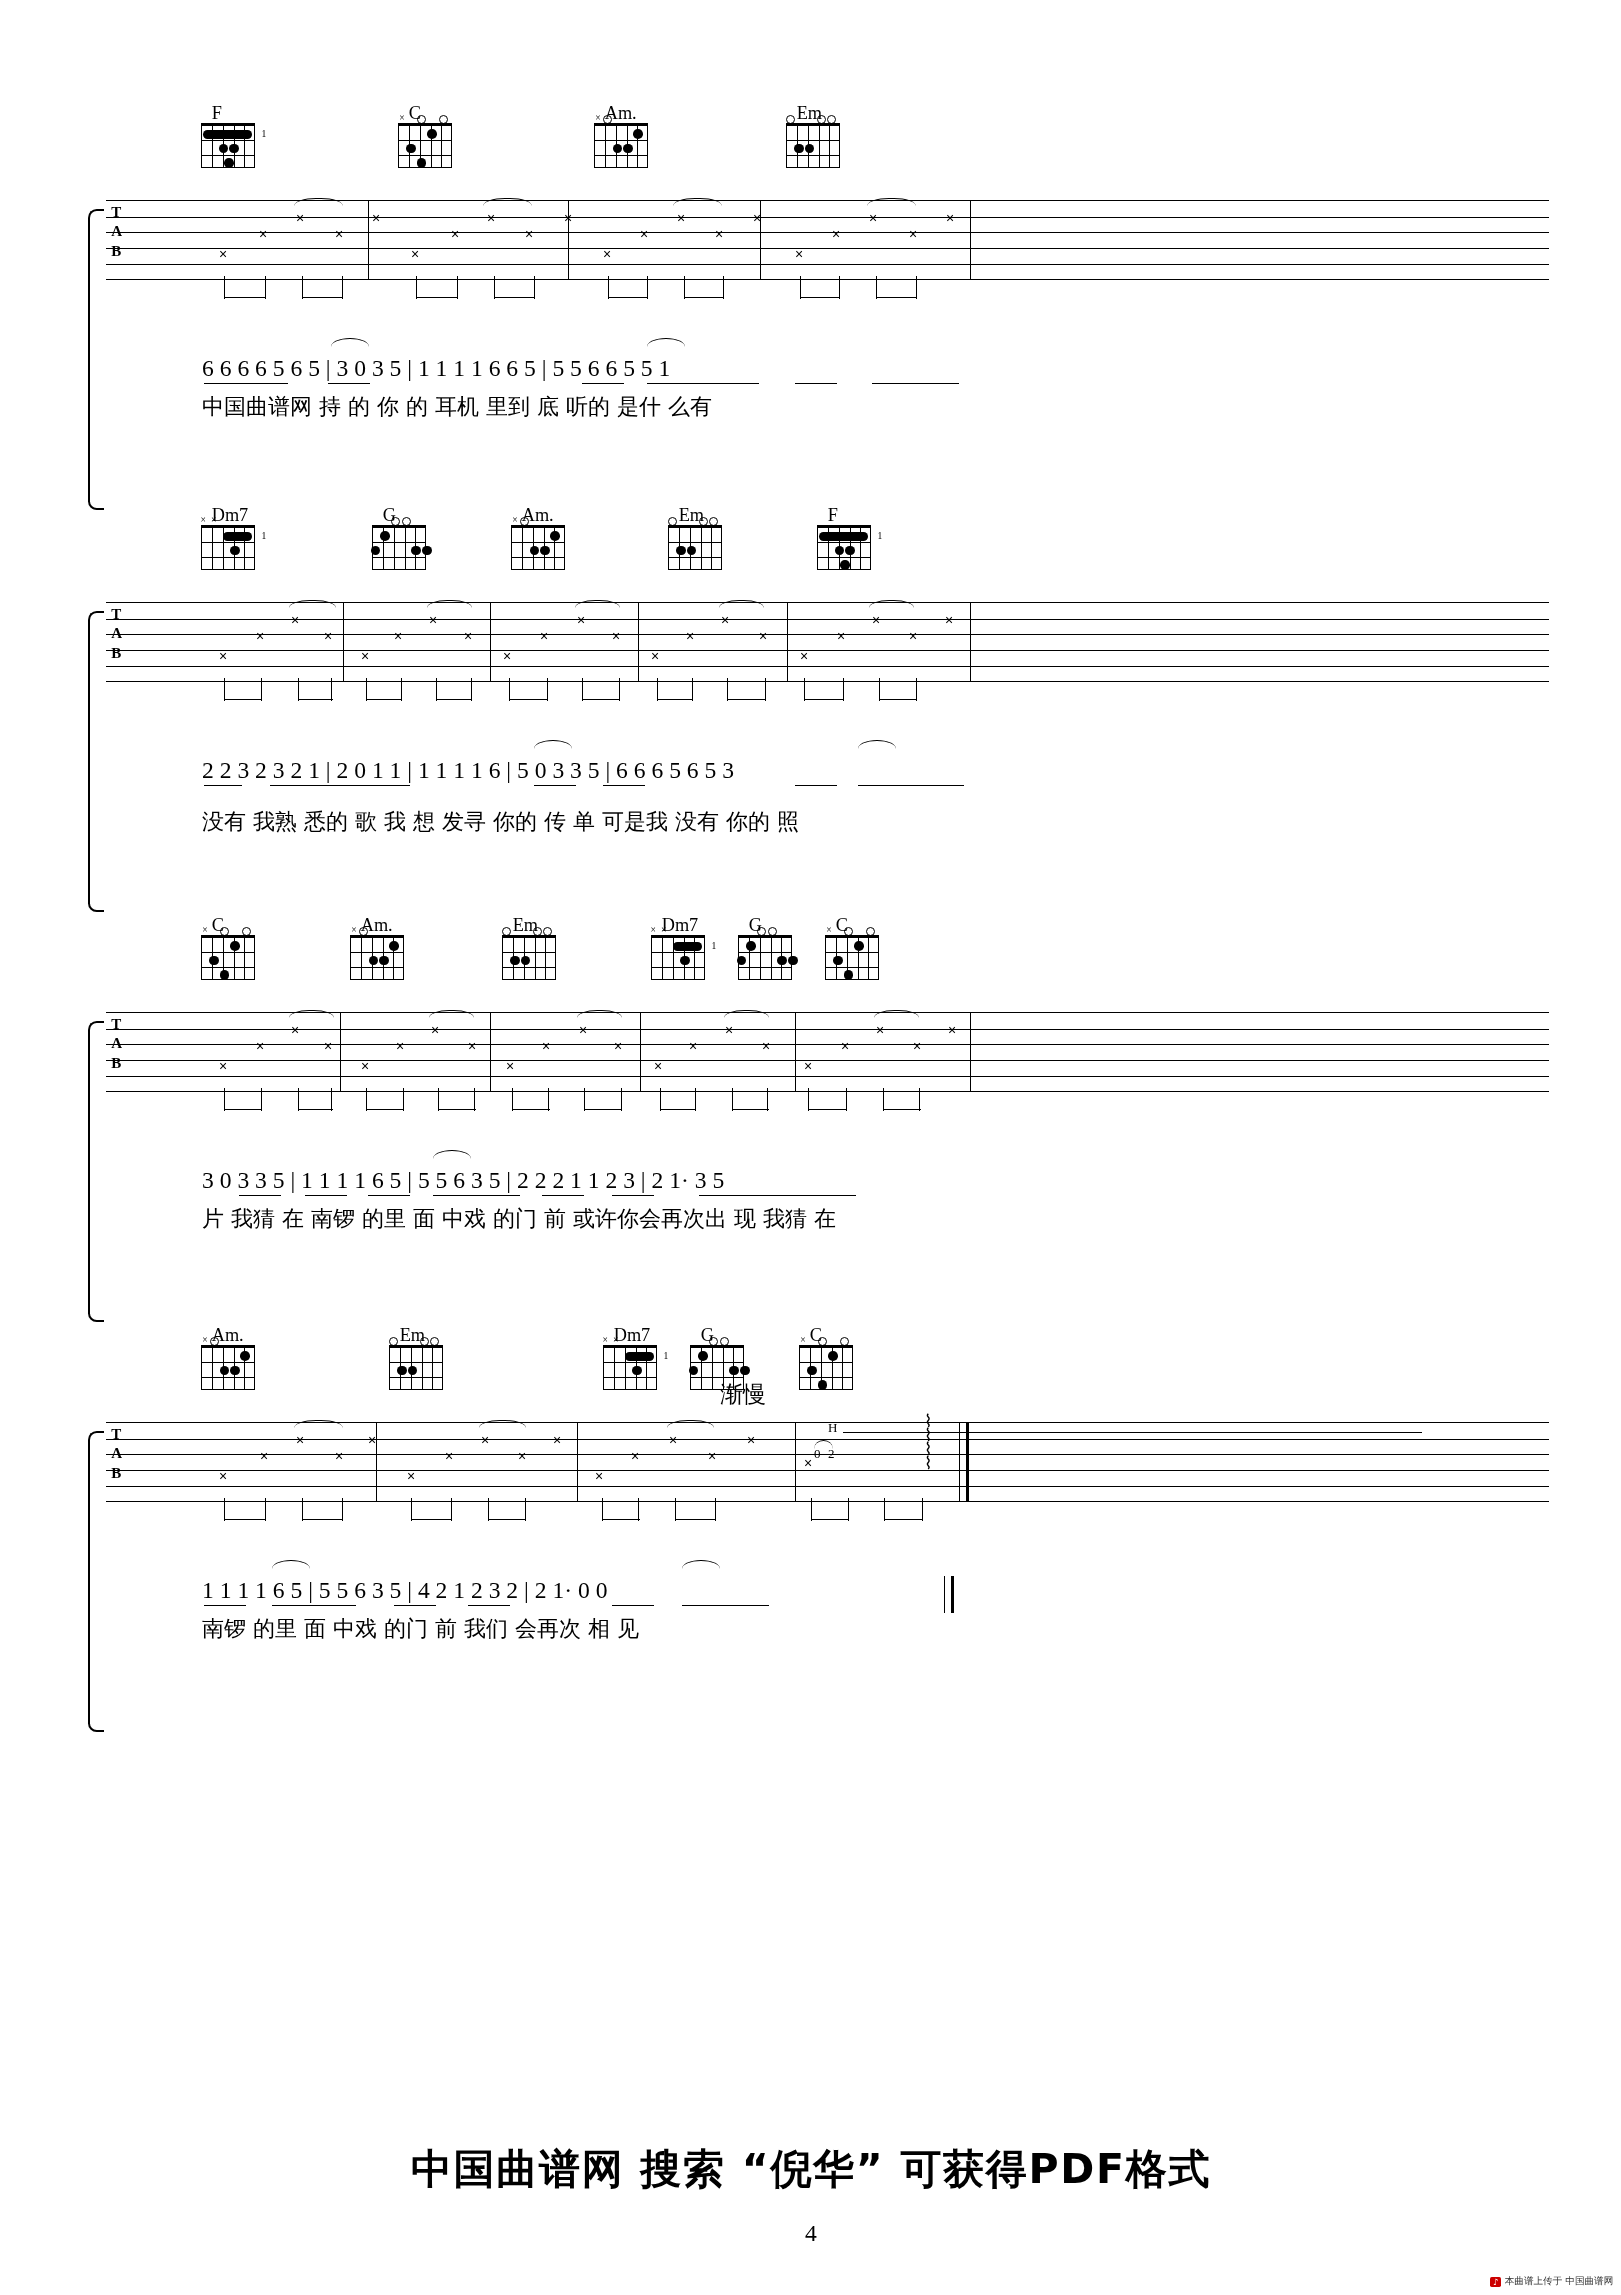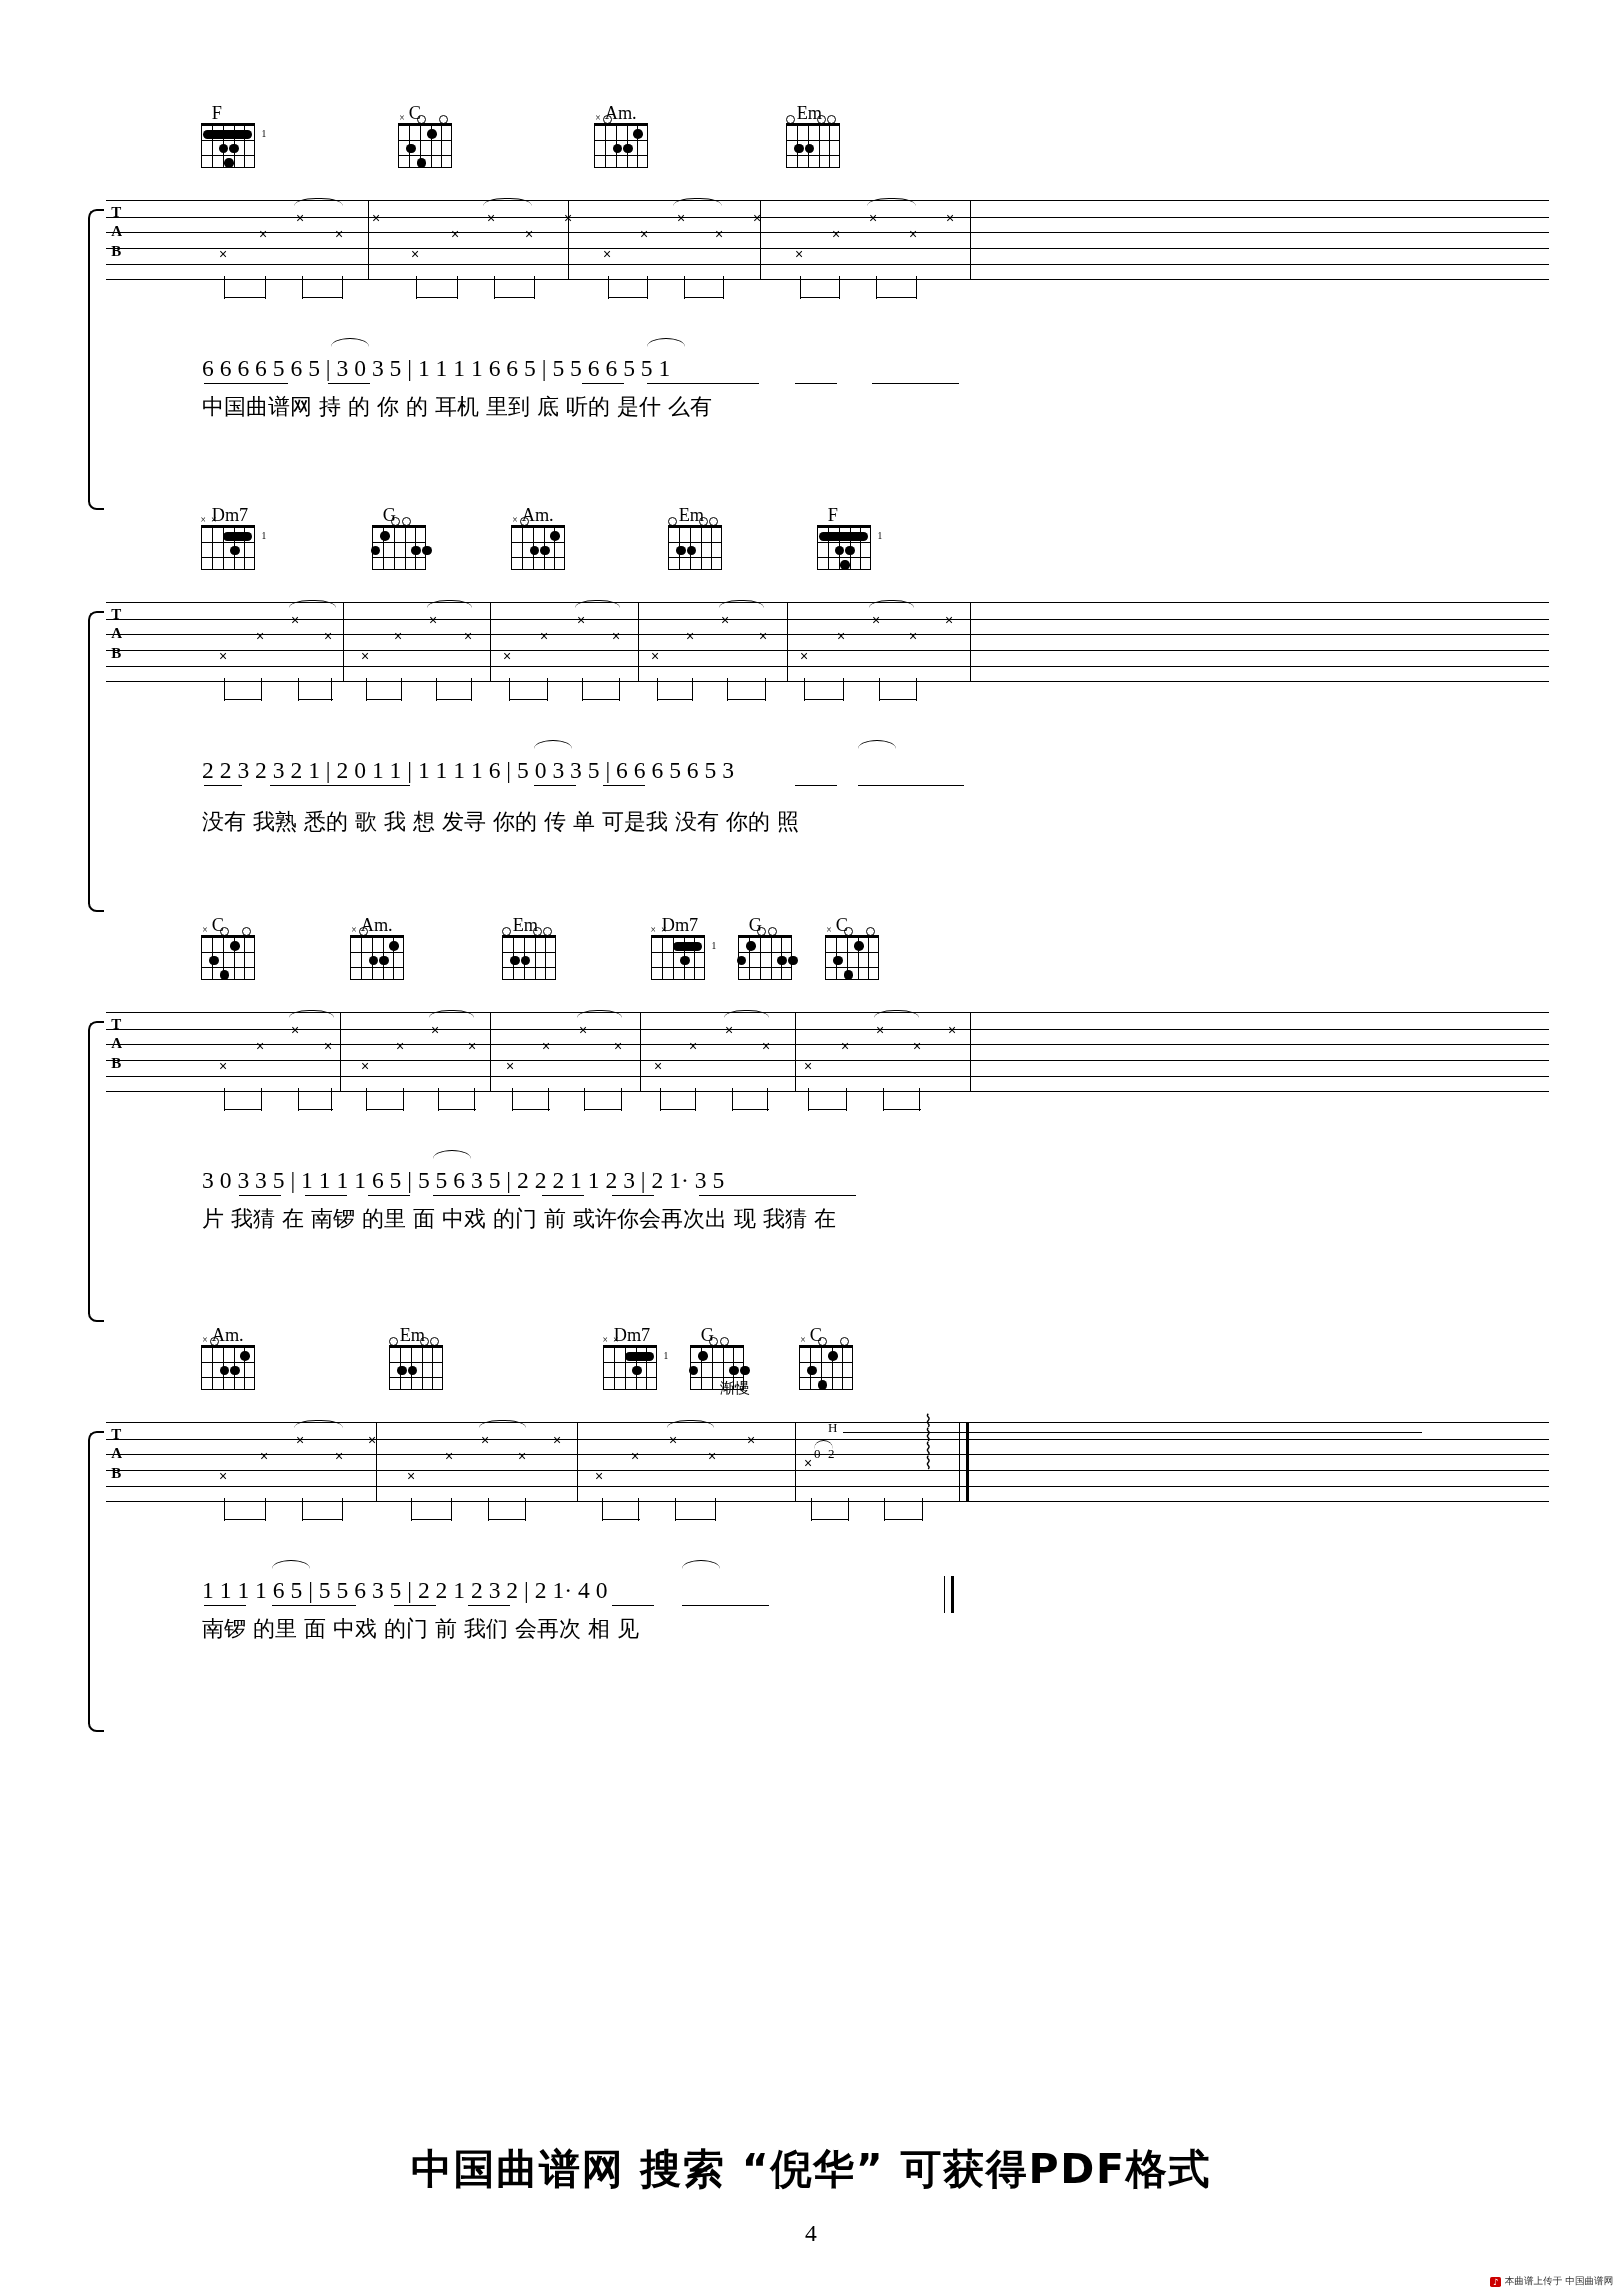--- a/index.html
+++ b/index.html
@@ -230,21 +230,21 @@
     display: inline-block;
     background: #c00;
     color: #fff;
     border-radius: 1.7px;
     padding: 0 2.6px;
     font-size: 8.7px;
   }
   .tempo-mark {
     position: absolute;
     font-family: "DejaVu Sans", sans-serif;
-    font-size: 15px;
+    font-size: 23px;
   }
   .hammer {
     position: absolute;
     font-family: "Liberation Serif", serif;
     font-size: 13px;
   }
   .wavy {
     position: absolute;
     font-size: 17.4px;
     line-height: 10.5px;
@@ -962,21 +962,21 @@
       <div class="beam" style="left:569px;top:96px;width:41px;"></div>
       <div class="stem" style="left:705px;top:75px;height:23px;"></div>
       <div class="stem" style="left:742px;top:75px;height:23px;"></div>
       <div class="stem" style="left:778px;top:75px;height:23px;"></div>
       <div class="stem" style="left:816px;top:75px;height:23px;"></div>
       <div class="beam" style="left:705px;top:96px;width:38px;"></div>
       <div class="beam" style="left:778px;top:96px;width:38px;"></div>
     </div>
 
     <div class="melody" style="top:244px;">
-      <div class="jp" style="left:96px;">1 1   1 1 6 5 | 5 5   6 3 5   |  2 2   1 2 3   2 | 2 1·    4   0</div>
+      <div class="jp" style="left:96px;">1 1   1 1 6 5 | 5 5   6 3 5   |  4 2   1 2 3   2 | 2 1·    0   0</div>
       <div class="lyric" style="left:96px;top:38px;">南锣 的里 面 中戏 的门 前 我们 会再次 相 见</div>
       <div class="underline1" style="left:98px;top:26px;width:42px;"></div>
       <div class="underline1" style="left:166px;top:26px;width:84px;"></div>
       <div class="underline1" style="left:288px;top:26px;width:42px;"></div>
       <div class="underline1" style="left:362px;top:26px;width:42px;"></div>
       <div class="underline1" style="left:506px;top:26px;width:42px;"></div>
       <div class="underline1" style="left:576px;top:26px;width:87px;"></div>
       <div class="tie" style="left:166px;top:-19px;width:38px;"></div>
       <div class="tie" style="left:576px;top:-19px;width:38px;"></div>
       <div class="endbar-thin" style="left:838px;top:-3.5px;height:37px;"></div>

